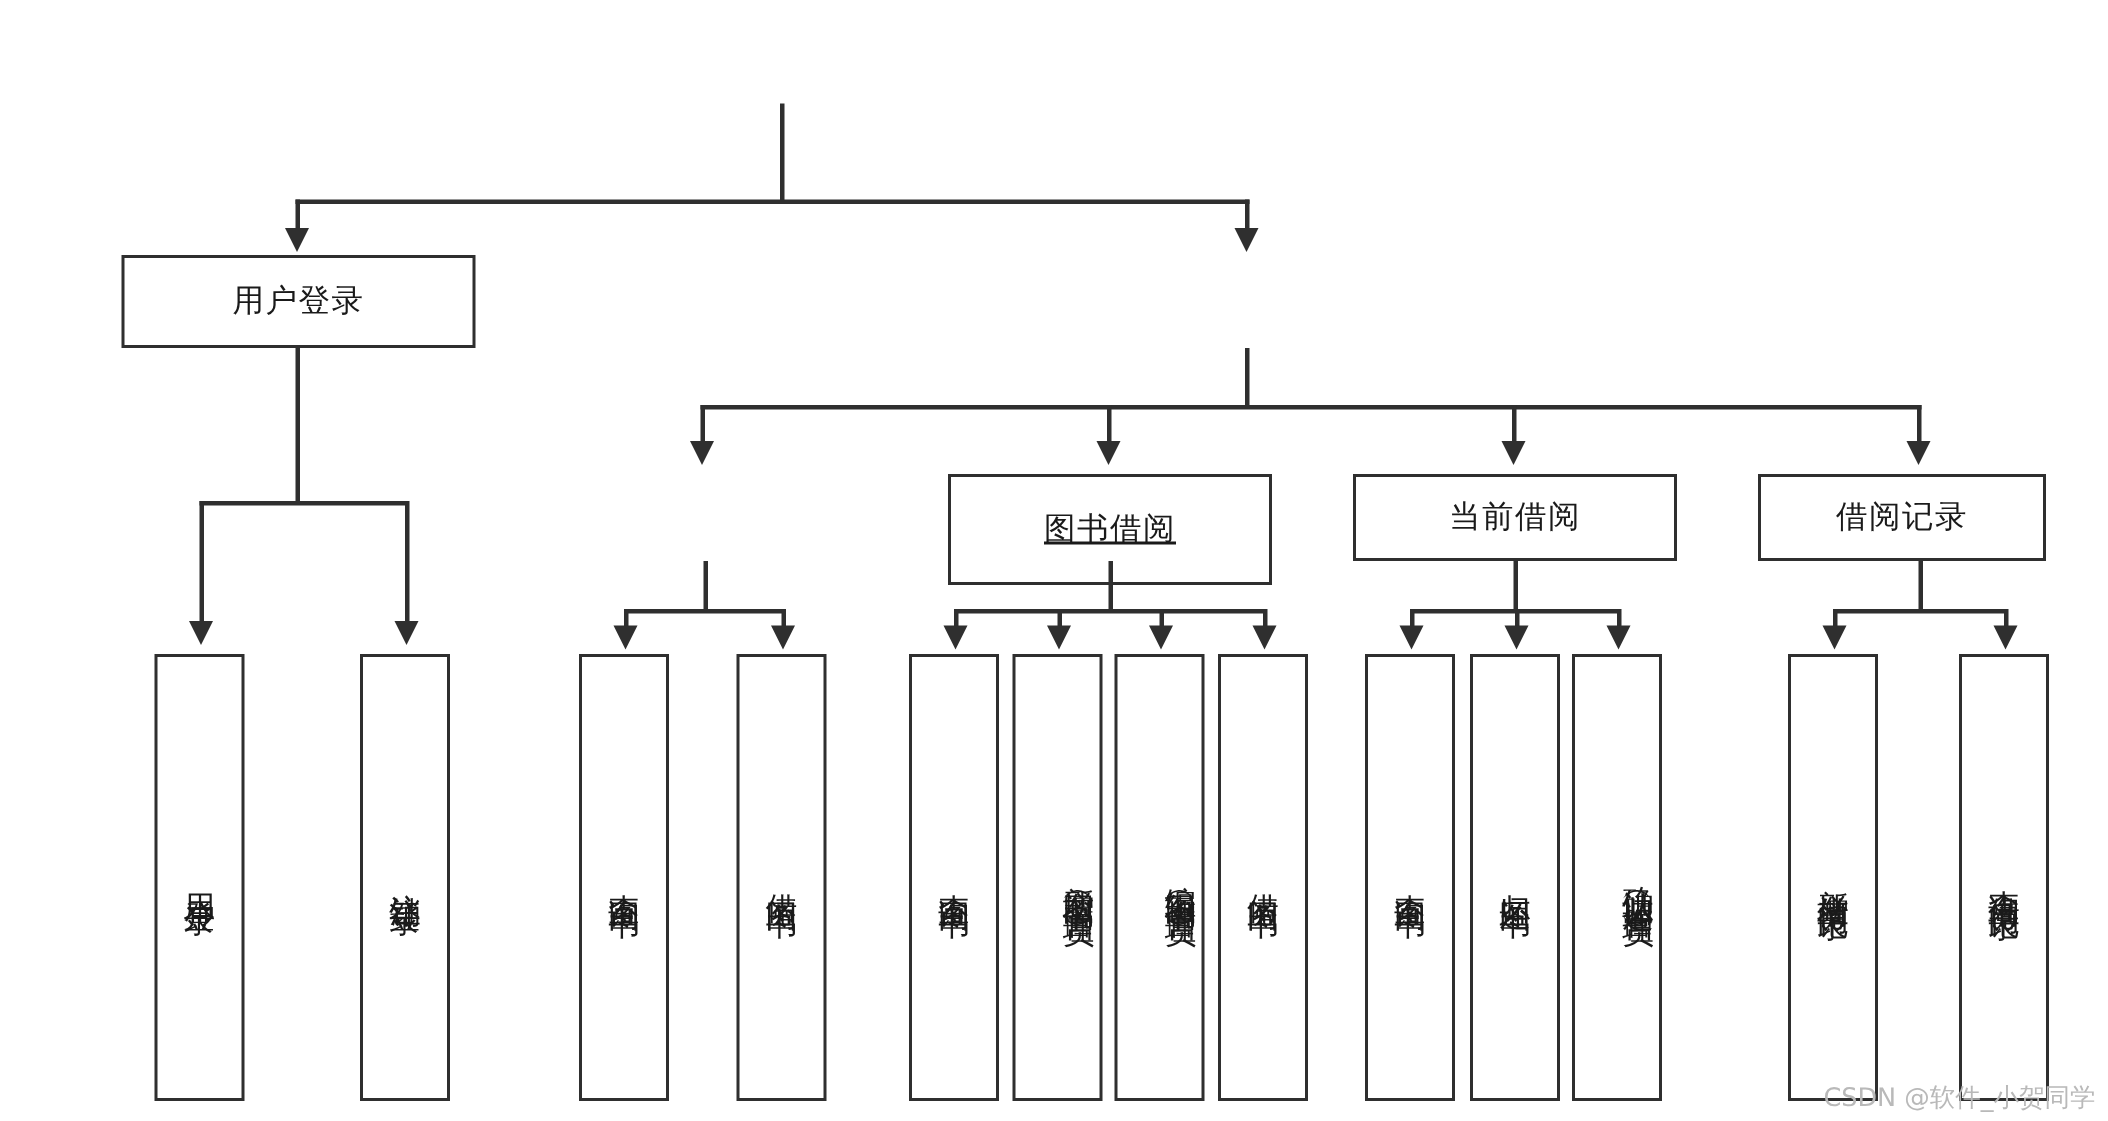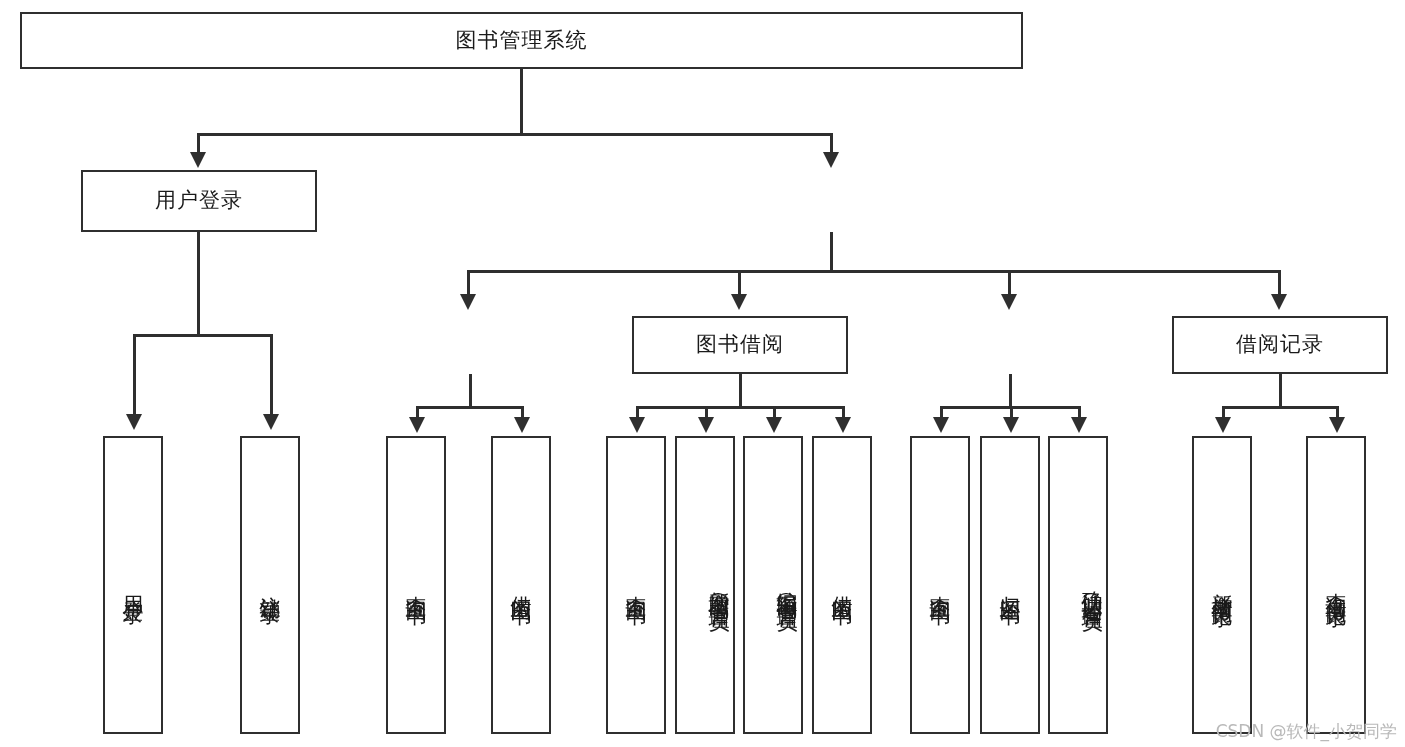--- a/index.html
+++ b/index.html
@@ -72,23 +72,20 @@
     font-family: "DejaVu Sans", "Liberation Sans", sans-serif;
     white-space: nowrap;
     pointer-events: none;
   }
 </style>
 </head>
 <body>
 
 <div id="canvas">
 
-  <div class="node horiz" style="left:20px; top:12px; width:1003px; height:57px;">
-    <span class="node-label">图书管理系统</span>
-  </div>
 
   <div class="edge v" style="left:520px; top:69px; height:65px;"></div>
 
   <div class="edge h" style="left:197px; top:133px; width:636px;"></div>
 
   <div class="edge v" style="left:197px; top:133px; height:23px;"></div>
   <div class="arrow" style="left:190px; top:152px;"></div>
 
   <div class="edge v" style="left:830px; top:133px; height:23px;"></div>
   <div class="arrow" style="left:823px; top:152px;"></div>
@@ -108,24 +105,27 @@
   <div class="edge h" style="left:467px; top:270px; width:814px;"></div>
   <div class="edge v" style="left:467px; top:270px; height:28px;"></div>
   <div class="arrow" style="left:460px; top:294px;"></div>
   <div class="edge v" style="left:738px; top:270px; height:28px;"></div>
   <div class="arrow" style="left:731px; top:294px;"></div>
   <div class="edge v" style="left:1008px; top:270px; height:28px;"></div>
   <div class="arrow" style="left:1001px; top:294px;"></div>
   <div class="edge v" style="left:1278px; top:270px; height:28px;"></div>
   <div class="arrow" style="left:1271px; top:294px;"></div>
 
-  <div class="node horiz" style="left:632px; top:316px; width:216px; height:58px;">
+  <div class="node horiz" style="left:632px; top:316px; width:216px; height:74px;text-decoration:underline;">
     <span class="node-label">图书借阅</span>
   </div>
-  <div class="node horiz" style="left:1172px; top:316px; width:216px; height:58px;">
+  <div class="node horiz" style="left:902px; top:316px; width:216px; height:58px;">
+    <span class="node-label">当前借阅</span>
+  </div>
+  <div class="node horiz" style="left:1172px; top:316px; width:192px; height:58px;">
     <span class="node-label">借阅记录</span>
   </div>
 
   <div class="edge v" style="left:469px; top:374px; height:34px;"></div>
   <div class="edge h" style="left:416px; top:406px; width:107px;"></div>
   <div class="edge v" style="left:416px; top:406px; height:14px;"></div>
   <div class="arrow" style="left:409px; top:417px;"></div>
   <div class="edge v" style="left:521px; top:406px; height:14px;"></div>
   <div class="arrow" style="left:514px; top:417px;"></div>
 

